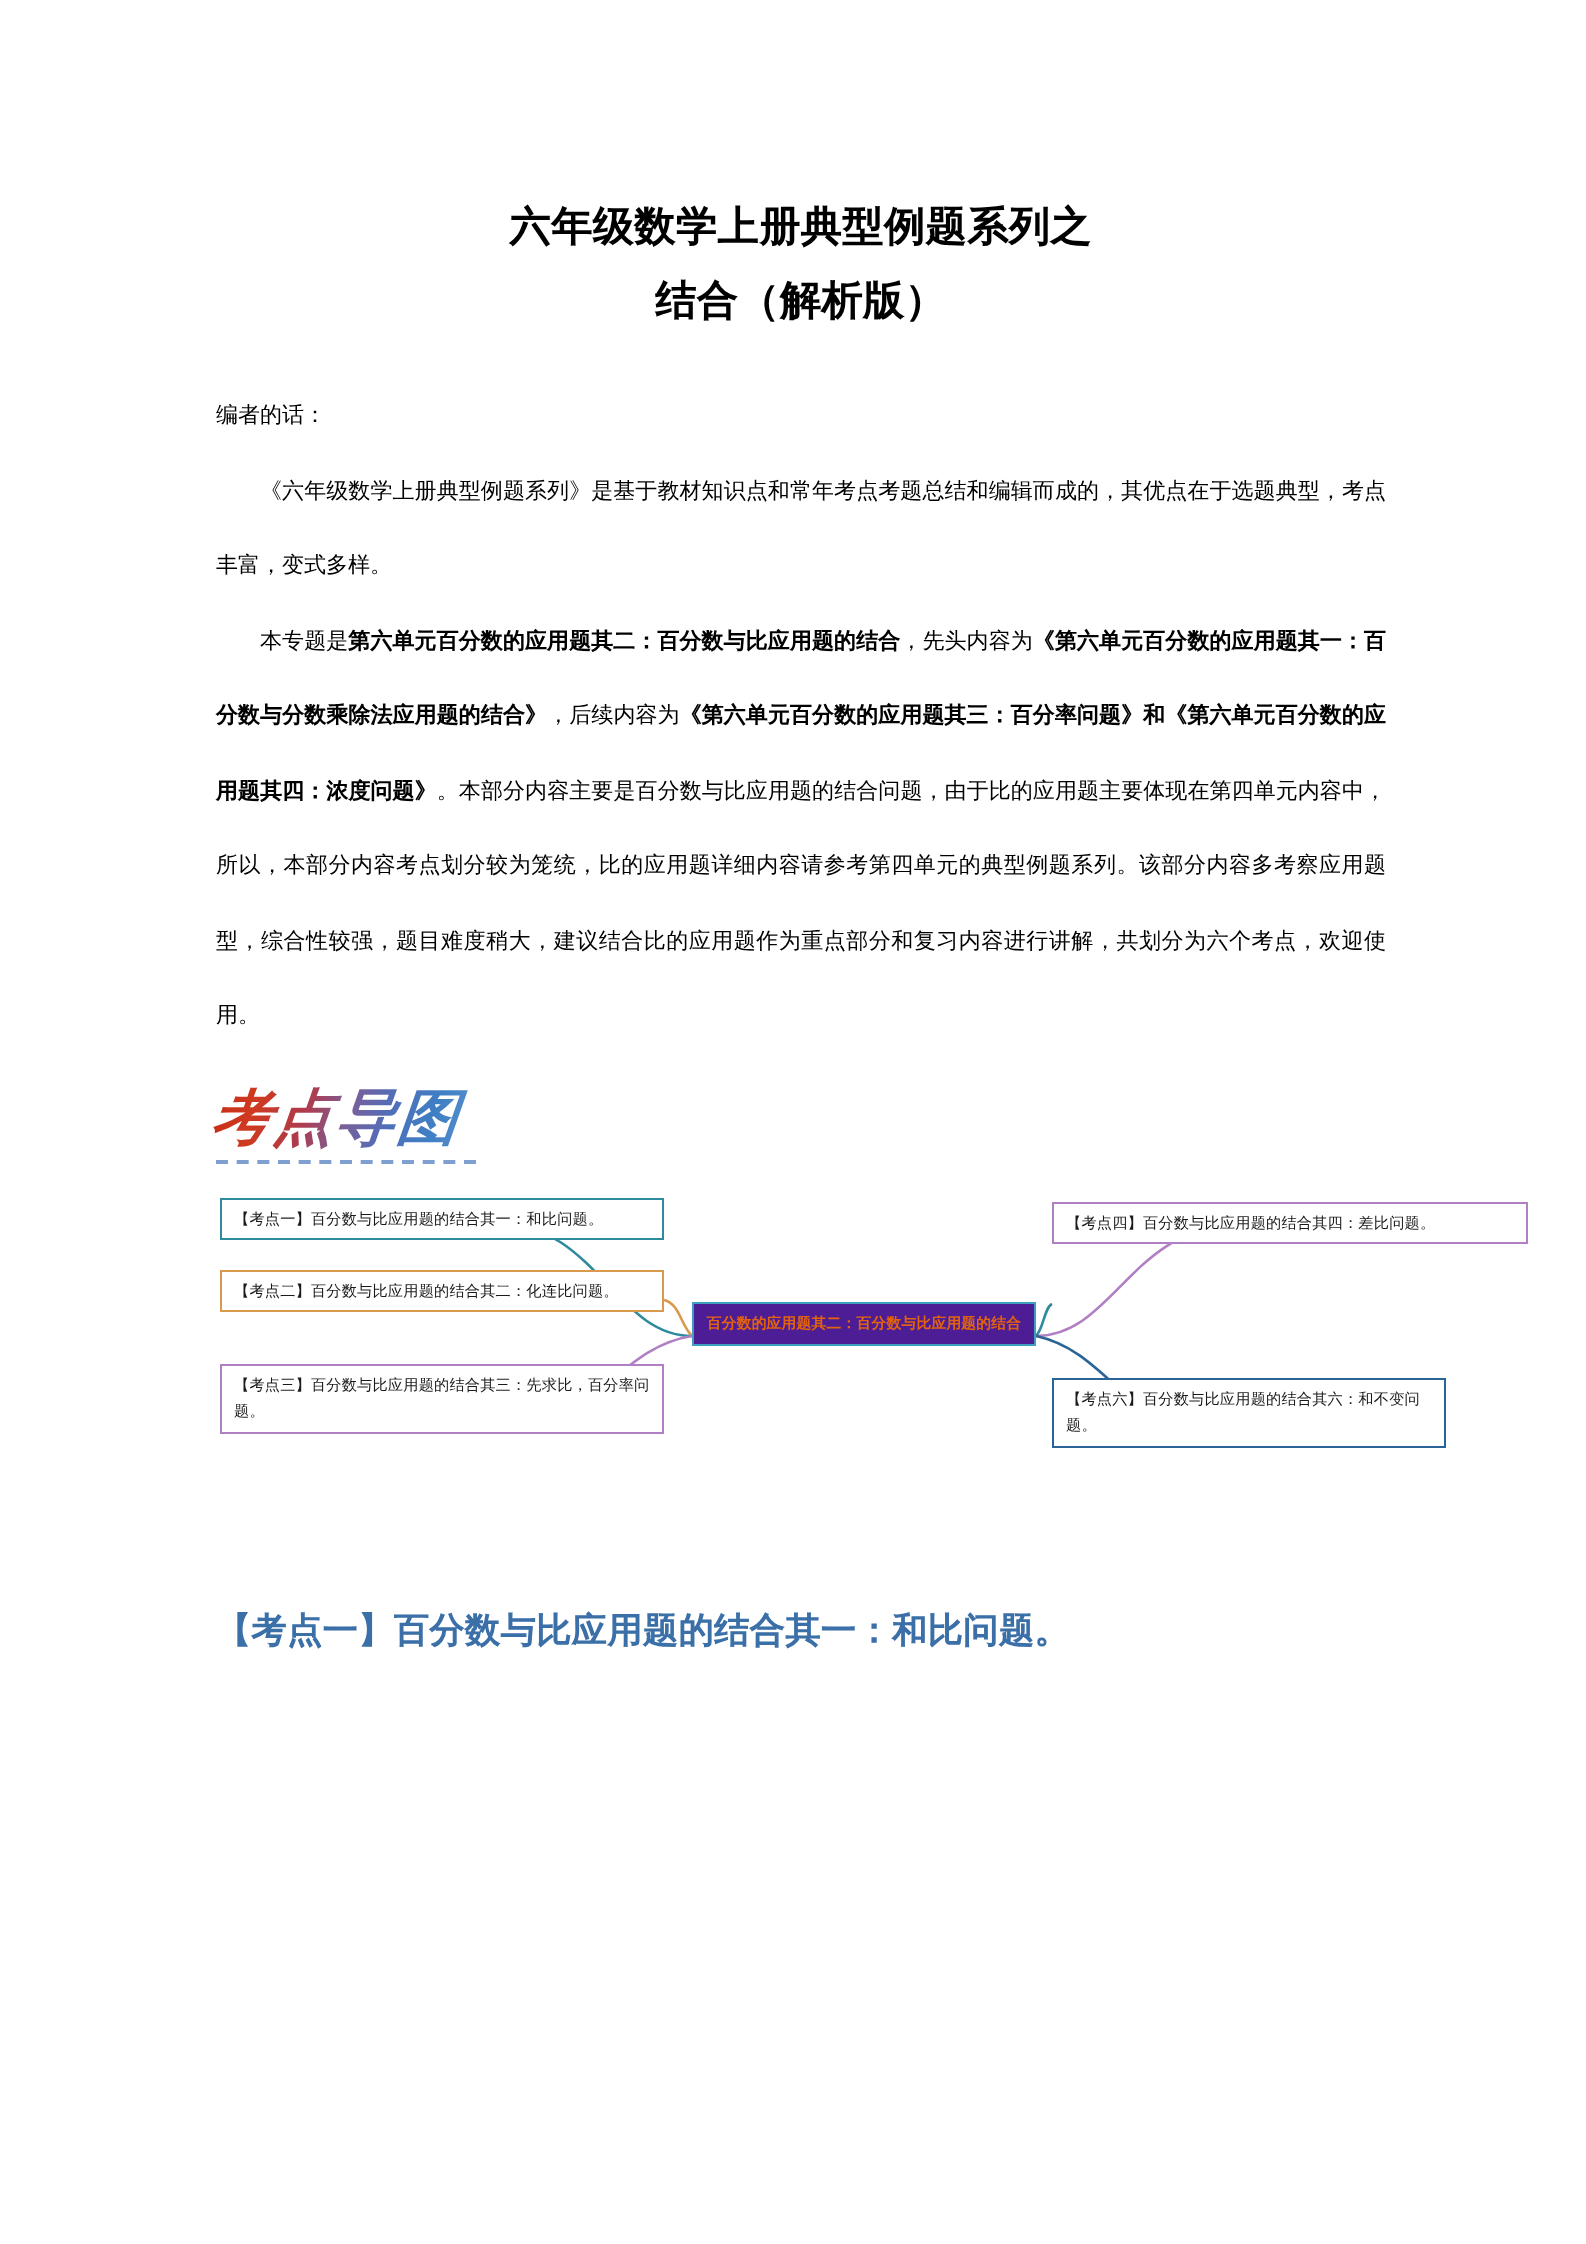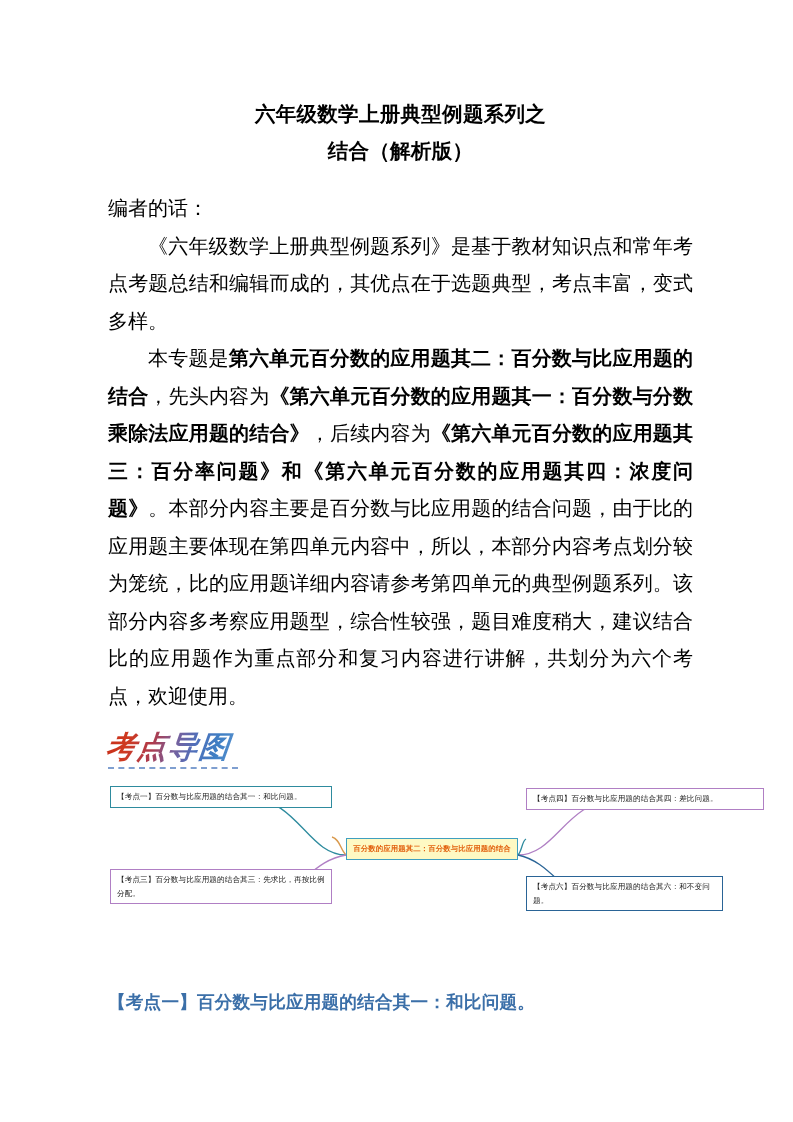--- a/index.html
+++ b/index.html
@@ -35,21 +35,21 @@
     margin: 0;
     padding: 0;
   }
   .doc-title .tline { display: block; }
 
   
   .body-block {
     margin-top: 20px;
   }
   .para {
-    font-size: 20px;
+    font-size: 11px;
     line-height: 37.5px;
     text-align: justify;
     text-justify: inter-ideograph;
     margin: 0;
     letter-spacing: 0px;
   }
   .para.indent { text-indent: 2em; }
   .para b { font-weight: bold; }
 
   
@@ -117,21 +117,21 @@
   .node.n4 { left: 418px; top: 5px;   width: 238px; border: 1.2px solid #b07fc4; }
   .node.n5 { left: 418px; top: 41px;  width: 215px; border: 1.2px solid #2e8b9e; }
   .node.n6 { left: 418px; top: 93px;  width: 197px; border: 1.2px solid #2a6496; }
 
   .node-center {
     position: absolute;
     left: 238px;
     top: 55px;
     width: 172px;
     box-sizing: border-box;
-    background: #fef9c3;
+    background: #4c1d95;
     border: 1.4px solid #3f9fc0;
     padding: 4px 5px;
     text-align: center;
     font-family: "Liberation Sans", "DejaVu Sans", sans-serif;
     font-size: 7.4px;
     font-weight: bold;
     line-height: 12px;
     color: #e2620f;
     letter-spacing: 0.1px;
   }
@@ -181,21 +181,22 @@
       <path d="M238 72 C 200 78, 190 118, 140 119 L 224 119" fill="none" stroke="#b07fc4" stroke-width="1.3"></path>
 
       <path d="M410 72 C 448 72, 458 18, 508 17 L 418 17" fill="none" stroke="#b07fc4" stroke-width="1.3"></path>
 
       <path d="M410 72 C 414 68, 414 58, 418 56" fill="none" stroke="#2e8b9e" stroke-width="1.3"></path>
 
       <path d="M410 72 C 448 80, 458 124, 508 125 L 418 125" fill="none" stroke="#2a6496" stroke-width="1.3"></path>
     </svg>
 
     <div class="node n1">【考点一】百分数与比应用题的结合其一：和比问题。</div>
-    <div class="node n3">【考点三】百分数与比应用题的结合其三：先求比，再按比例分配。</div>
+    <div class="node n2">【考点二】百分数与比应用题的结合其二：化连比问题。</div>
+    <div class="node n3">【考点三】百分数与比应用题的结合其三：先求比，百分率问题。</div>
 
     <div class="node-center">百分数的应用题其二：百分数与比应用题的结合</div>
 
     <div class="node n4">【考点四】百分数与比应用题的结合其四：差比问题。</div>
     <div class="node n6">【考点六】百分数与比应用题的结合其六：和不变问题。</div>
   </div>
 
   <div class="section-heading">【考点一】百分数与比应用题的结合其一：和比问题。</div>
 
 </div>

